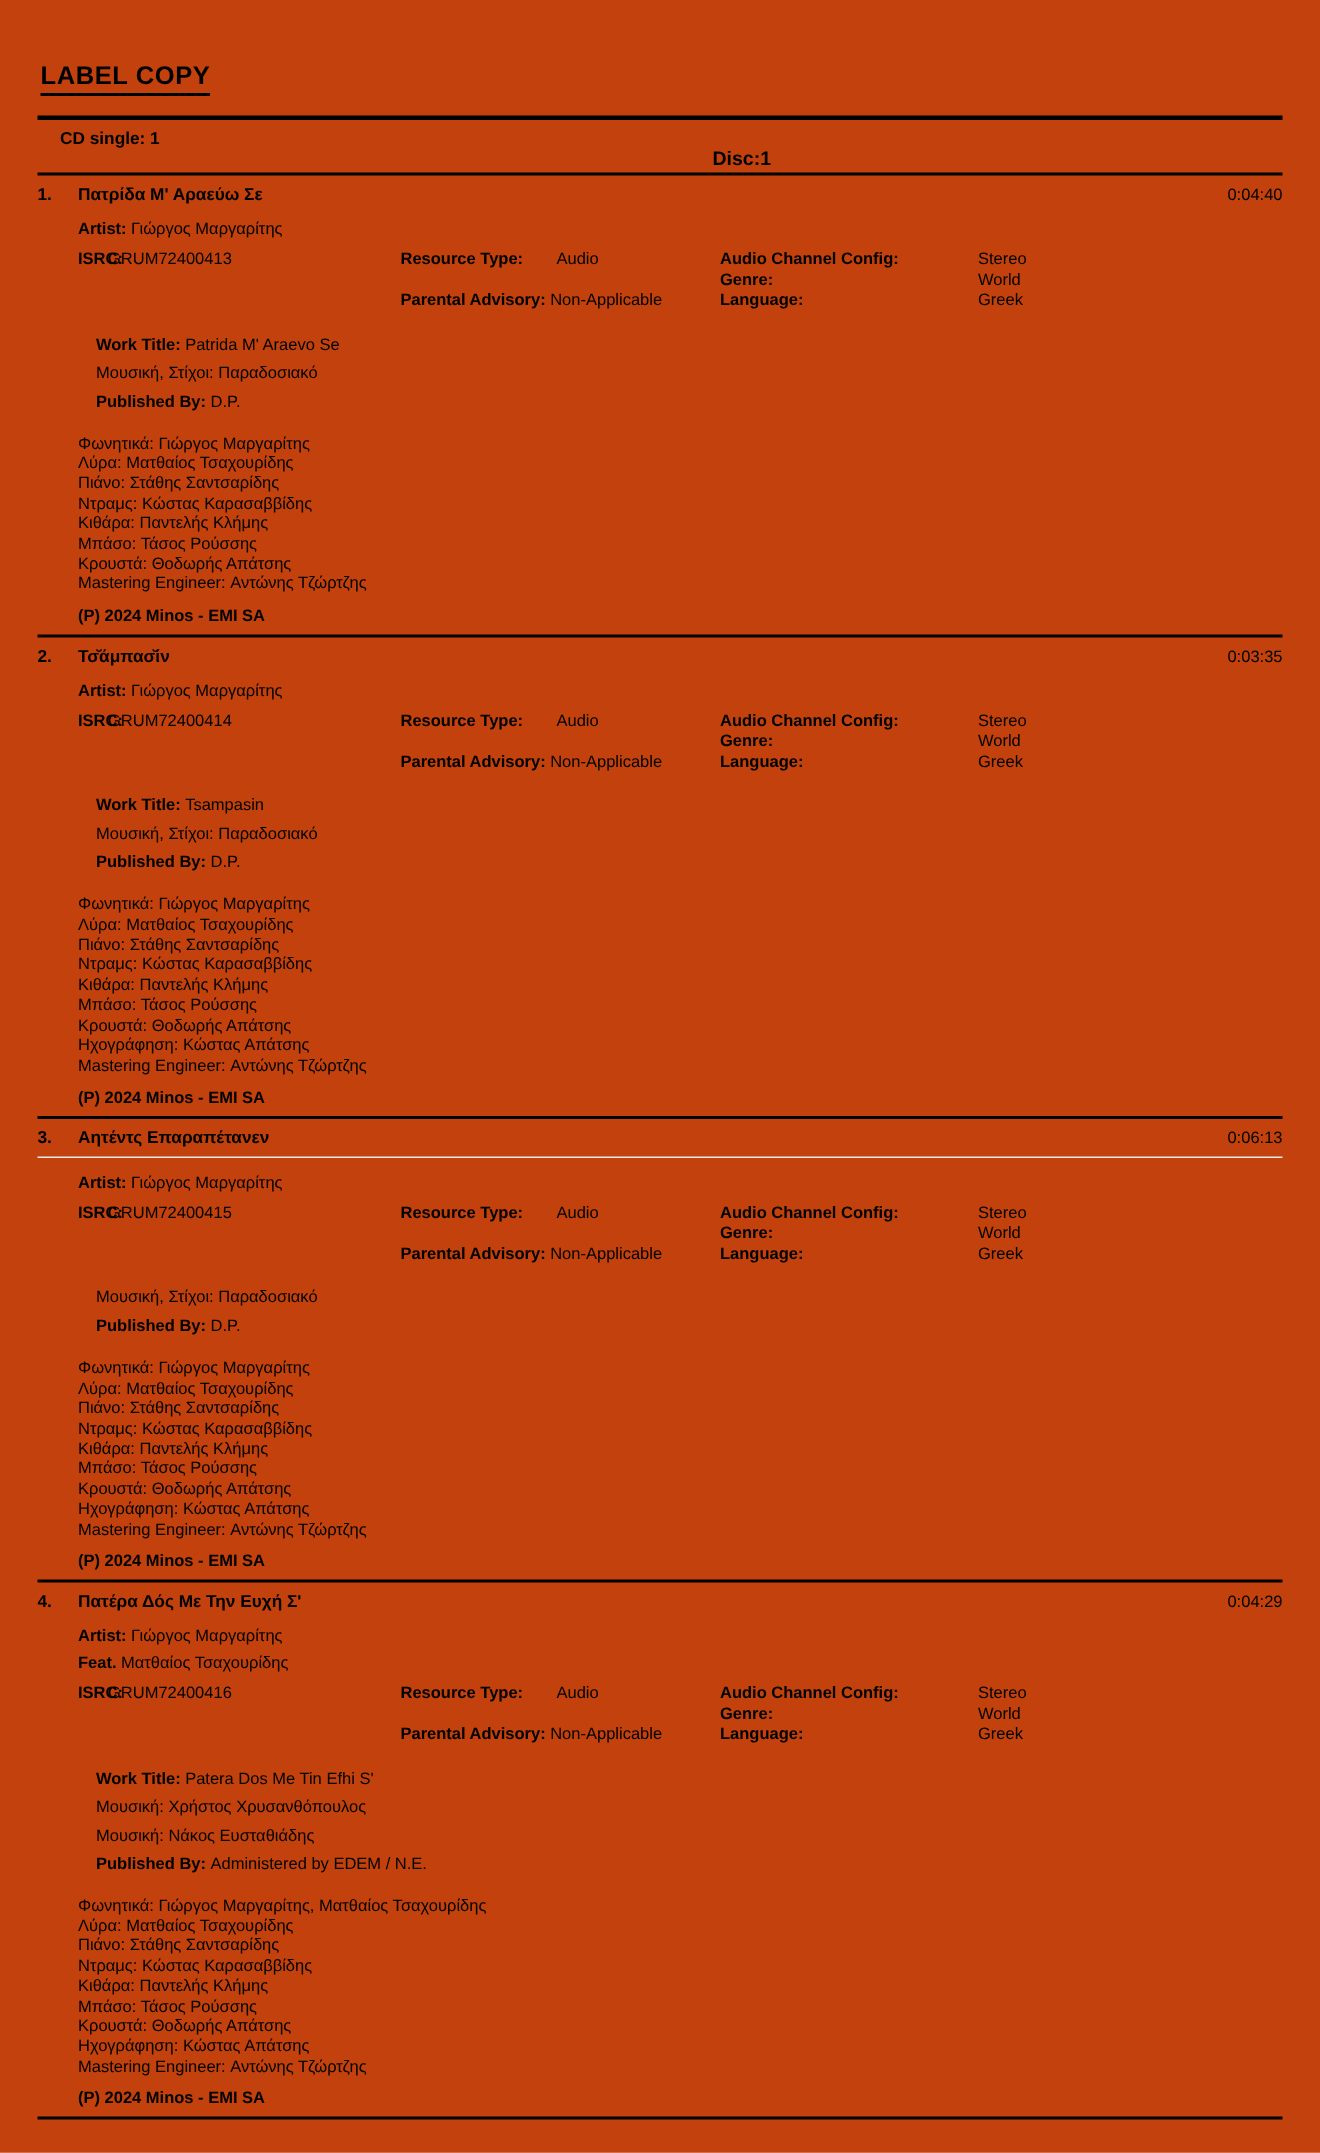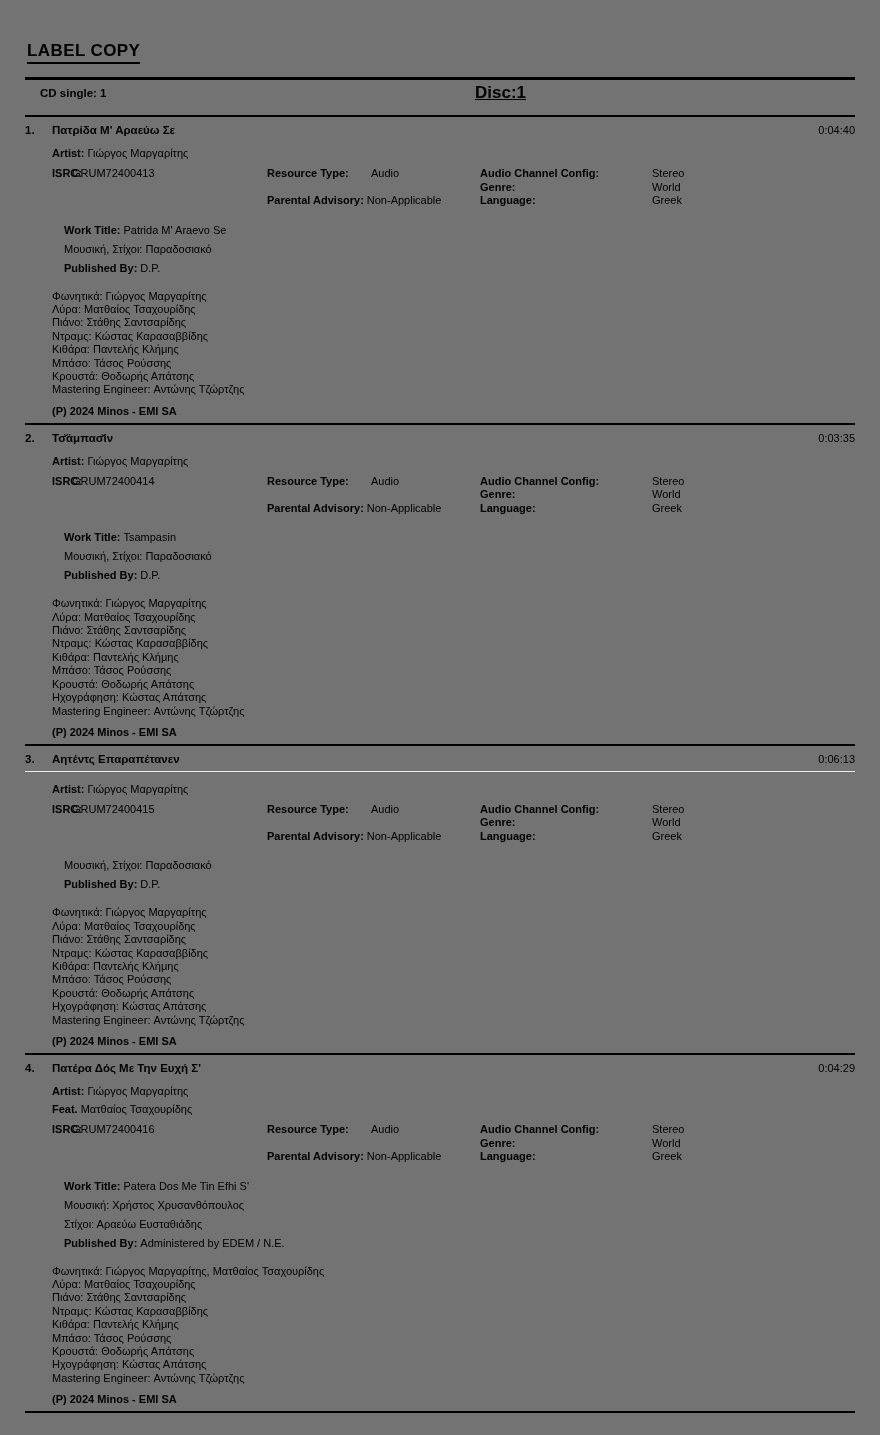--- a/index.html
+++ b/index.html
@@ -1,37 +1,37 @@
 <!DOCTYPE html>
 <html><head>
 <meta charset="utf-8">
 <style>
   html,body{margin:0;padding:0;}
   body{
     width:880px;height:1435px;overflow:hidden;background:#ffffff;
     font-family:"Liberation Sans","DejaVu Sans",sans-serif;color:#000;
     -webkit-font-smoothing:antialiased;
   }
-  .page{position:relative;width:880px;height:1435px;background:#737373;}
+  .page{position:relative;width:880px;height:1435px;background:#c2410c;}
 
   
   .h1wrap{padding:41px 0 0 27px;}
   .doc-title{
     display:inline-block;font-size:17px;font-weight:bold;letter-spacing:.4px;
     border-bottom:2.5px solid #000;padding-bottom:1px;
   }
 
   
   .header-band{
     margin:13px 25px 0 25px;position:relative;
     border-top:3px solid #000;border-bottom:2px solid #000;
     padding:3px 0 14px 0;
   }
   .hleft{margin-left:15px;font-weight:bold;font-size:11.5px;}
-  .hright{position:absolute;left:450px;top:3px;font-weight:bold;font-size:17px;text-decoration:underline;}
+  .hright{position:absolute;left:450px;top:18px;font-weight:bold;font-size:13px;}
 
   
   .track-list{margin:0 25px;}
   .track{padding-top:7px;}
   .title-row{display:flex;align-items:baseline;font-size:11.5px;font-weight:bold;}
   .track-number{width:27px;flex:0 0 27px;}
   .track-title{flex:0 1 auto;}
   .track-duration{margin-left:auto;font-weight:normal;font-size:11px;}
   .pagebreak{height:1px;background:#ebebeb;margin:6px 0 3px 0;}
 
@@ -278,21 +278,21 @@
         <div class="c3r3">Language:</div>
         <div class="c4r3">Greek</div>
       </div>
 
       <div class="wt-block">
         <div>
           <span class="lbl">Work Title:</span><span>Patera Dos Me Tin Efhi S'</span>
         </div>
         <div>
             <div>Μουσική: Χρήστος Χρυσανθόπουλος</div>
-            <div>Στίχοι: Αραεύω Ευσταθιάδης</div>
+            <div>Μουσική: Νάκος Ευσταθιάδης</div>
           </div>
         <div>
           <span class="lbl">Published By:</span><span>Administered by EDEM / N.E.</span>
         </div>
       </div>
 
       <div class="credits">
           <div>Φωνητικά: Γιώργος Μαργαρίτης, Ματθαίος Τσαχουρίδης</div>
           <div>Λύρα: Ματθαίος Τσαχουρίδης</div>
           <div>Πιάνο: Στάθης Σαντσαρίδης</div>

